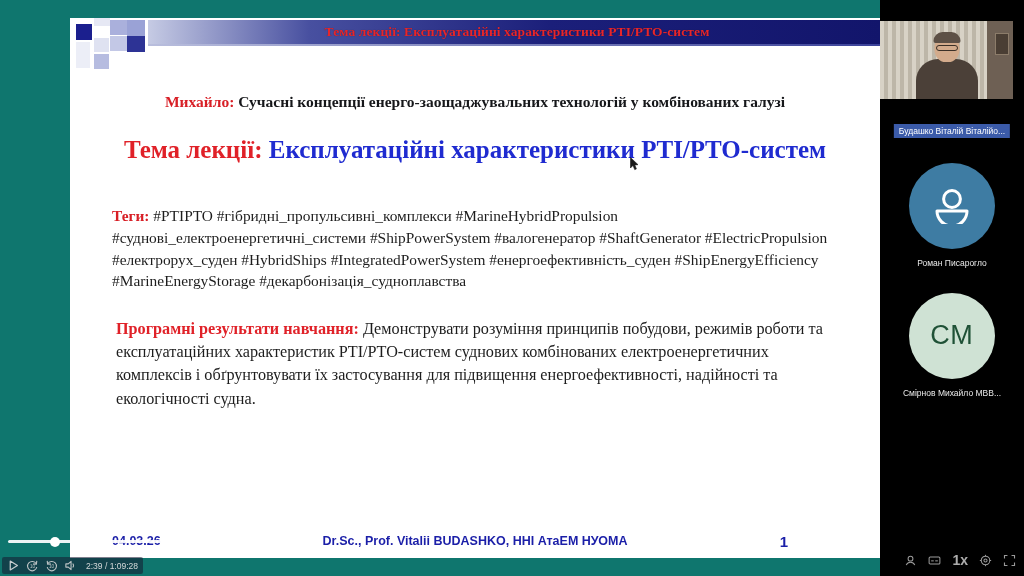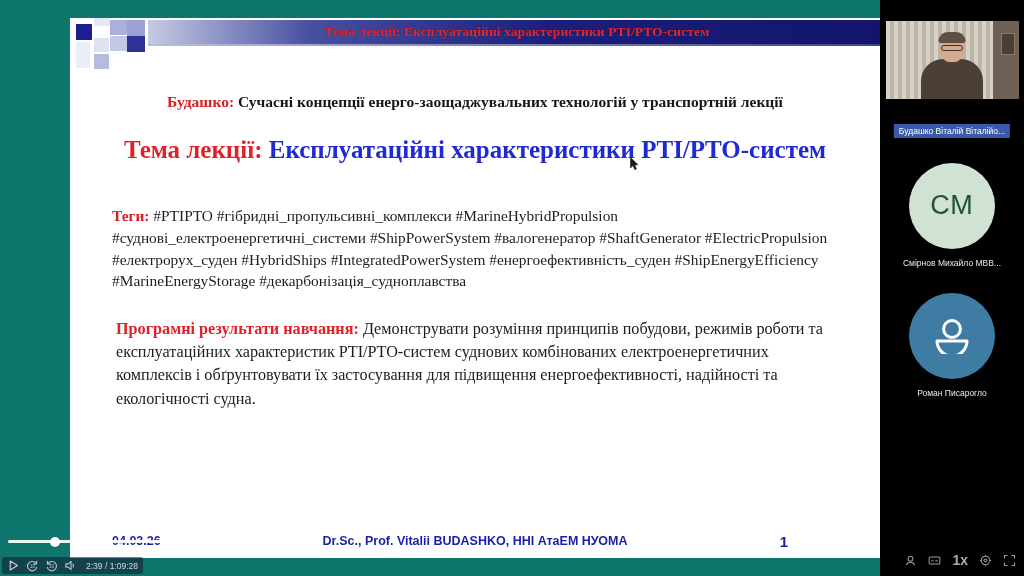--- a/index.html
+++ b/index.html
@@ -125,21 +125,21 @@
     width: 144px; height: 576px;
     background: #000;
   }
   .tile {
     position: relative;
     width: 144px;
     background: #000;
   }
   .tile-video {
     height: 150px;
-    display: flex; align-items: center; justify-content: center;
+    display: flex; align-items: center; justify-content: flex-start;
   }
   .video-frame {
     position: relative;
     width: 133px; height: 78px;
     margin-top: -30px;
     background: linear-gradient(180deg,#c9c2b4 0%,#b9b2a4 100%);
     overflow: hidden;
   }
   .blinds {
     position: absolute; inset: 0;
@@ -291,22 +291,22 @@
     </div>
 
     <div class="banner">
       <div class="banner-title">Тема лекції: Експлуатаційні характеристики PTI/PTO-систем</div>
     </div>
     <div class="banner-underline"></div>
 
     <div class="slide-body">
 
       <div class="section-line">
-        <span class="lbl-red">Будашко:</span>
-        <span>Сучасні концепції енерго-заощаджувальних технологій у транспортній лекції</span>
+        <span class="lbl-red">Михайло:</span>
+        <span>Сучасні концепції енерго-заощаджувальних технологій у комбінованих галузі</span>
       </div>
 
       <div class="lecture-topic">
         <span class="t-red">Тема лекції:</span>
         <span class="t-blue">Експлуатаційні характеристики PTI/PTO-систем</span>
       </div>
 
       <div class="tags-block">
         <span class="tag-head">Теги:</span>
         <span>#PTIPTO #гібридні_пропульсивні_комплекси #MarineHybridPropulsion #суднові_електроенергетичні_системи #ShipPowerSystem #валогенератор #ShaftGenerator #ElectricPropulsion #електрорух_суден #HybridShips #IntegratedPowerSystem #енергоефективність_суден #ShipEnergyEfficiency #MarineEnergyStorage #декарбонізація_судноплавства</span>
@@ -339,34 +339,34 @@
         <div class="frame-pic"></div>
         <div class="torso"></div>
         <div class="head"></div>
         <div class="hair"></div>
         <div class="glasses"></div>
       </div>
       <div class="name-tag">Будашко Віталій Віталійо...</div>
     </div>
 
     <div class="tile tile-avatar">
-      <div class="avatar-circle" style="background:#cfe2d4;">
-        <span class="avatar-initials" style="color:#1f5136;">СМ</span>
-      </div>
-      <div class="avatar-name">Смірнов Михайло МВВ...</div>
-    </div>
-
-    <div class="tile tile-avatar">
       <div class="avatar-circle" style="background:#3e7ca3;">
         <svg class="person-glyph" viewBox="0 0 44 36">
           <circle cx="22" cy="11" r="8.4" fill="none" stroke="#ffffff" stroke-width="3"></circle>
           <path d="M7,23 L37,23 A15,15 0 0,1 7,23 Z" fill="none" stroke="#ffffff" stroke-width="3" stroke-linejoin="round"></path>
         </svg>
       </div>
       <div class="avatar-name">Роман Писарогло</div>
+    </div>
+
+    <div class="tile tile-avatar">
+      <div class="avatar-circle" style="background:#cfe2d4;">
+        <span class="avatar-initials" style="color:#1f5136;">СМ</span>
+      </div>
+      <div class="avatar-name">Смірнов Михайло МВВ...</div>
     </div>
 
   </div>
 
   <div class="player-bar">
 
     <div class="progress-track">
       <div class="progress-knob"></div>
     </div>
 

